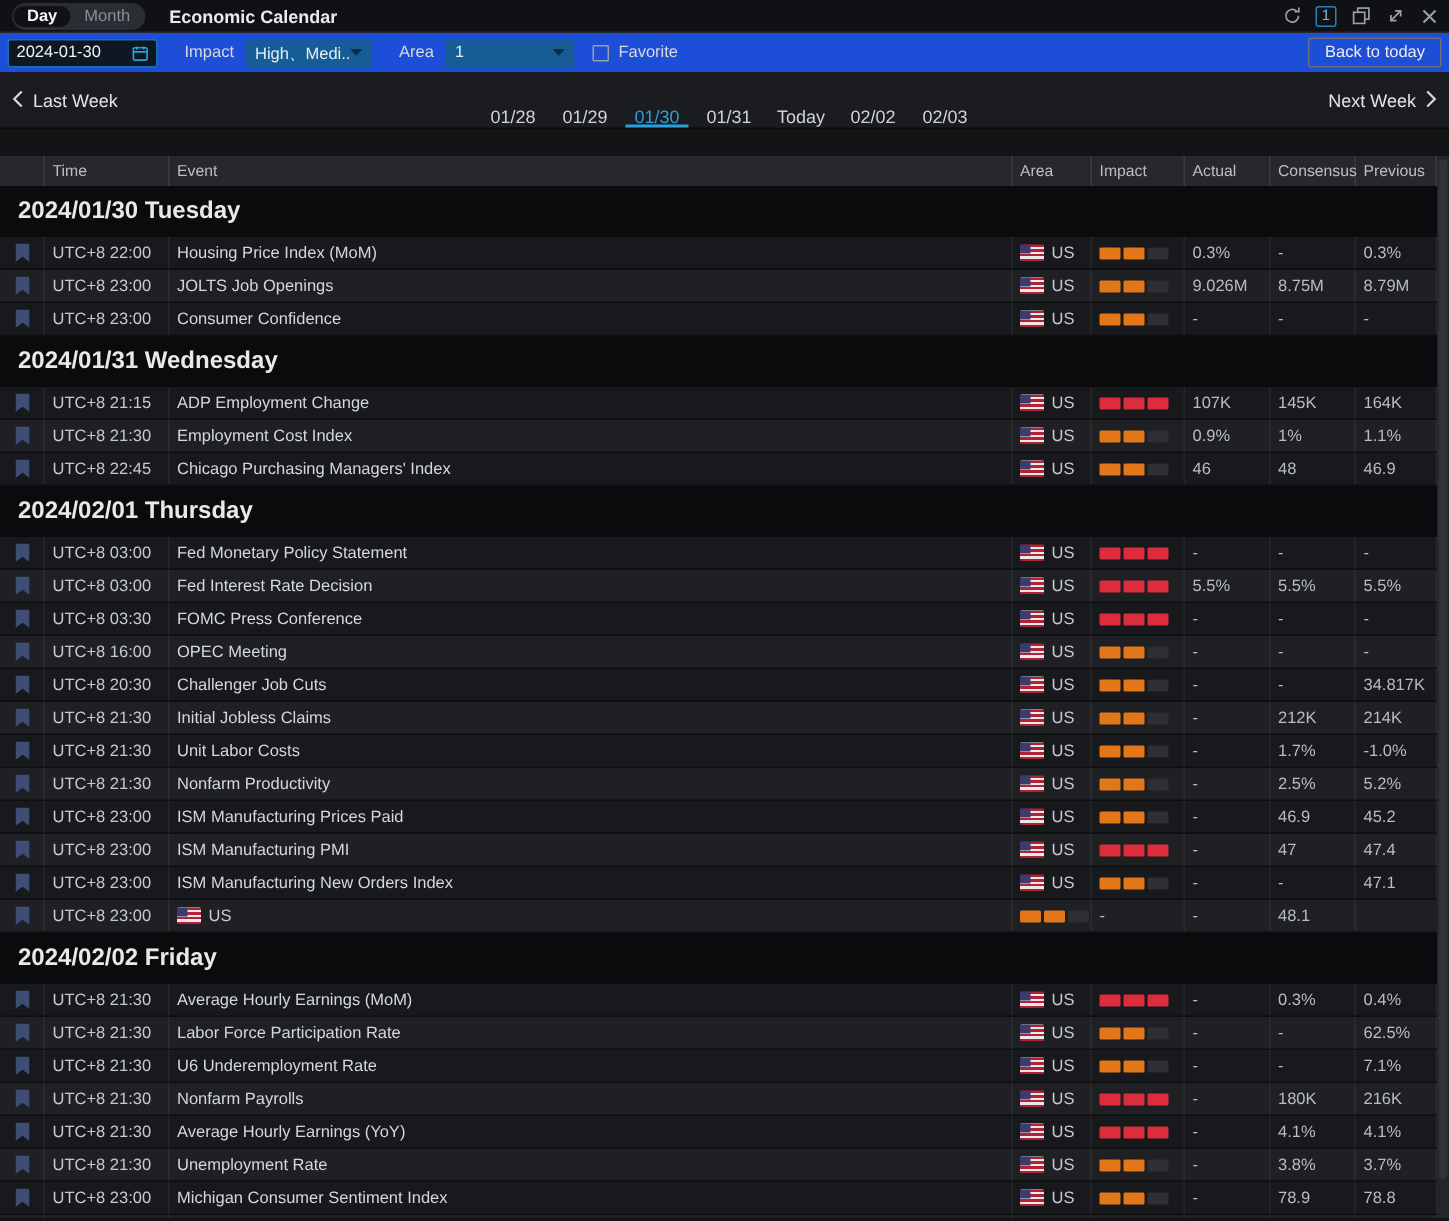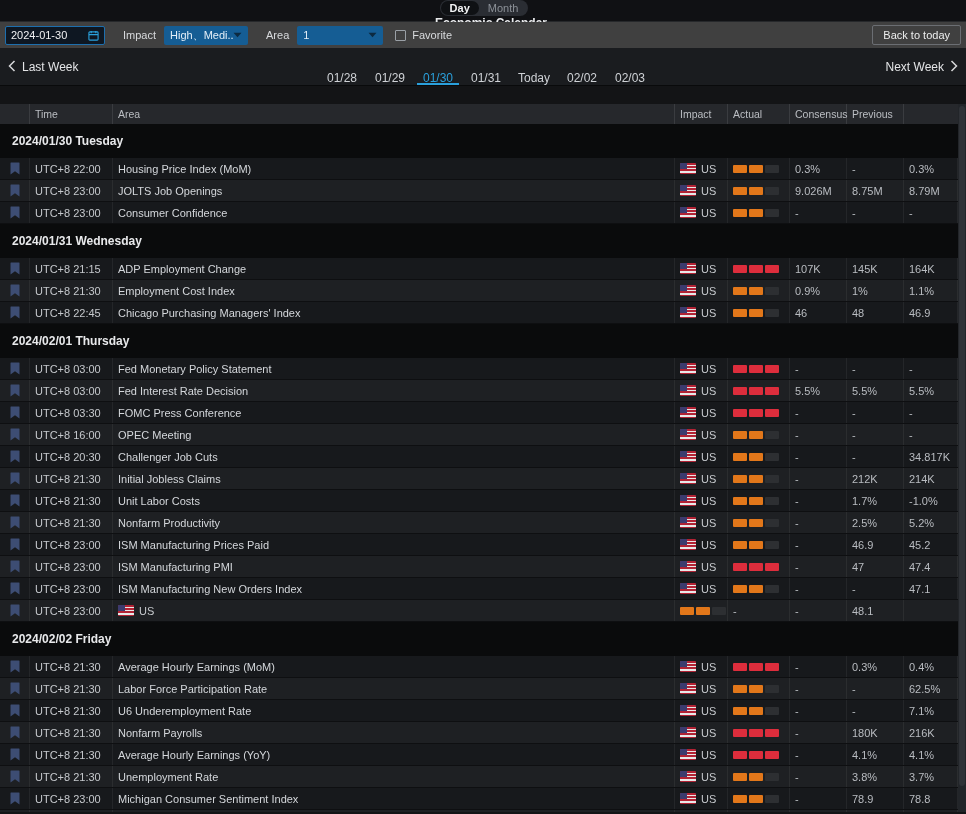--- a/index.html
+++ b/index.html
@@ -4,31 +4,31 @@
 <style>
   :root{
     --accent:#2aa0dc; --control-blue:#155d94; --impact-high:#dd2d3c;
     --impact-med:#e2771a; --impact-none:#2d2f32; --bookmark:#3d4d73;
   }
   *{box-sizing:border-box;margin:0;padding:0;font-family:"Liberation Sans",sans-serif;}
   html,body{background:#131416;}
   #app{position:relative;width:966px;height:814px;background:#131416;overflow:hidden;color:#d4d7db;}
 
   
-  .topbar{height:22px;background:#101114;display:flex;align-items:center;border-bottom:1px solid #26282b;padding:0 6px;flex-direction:column;}
+  .topbar{height:22px;background:#101114;display:flex;align-items:center;border-bottom:1px solid #26282b;padding:0 6px;}
   .seg-pill{display:flex;align-items:center;background:#2a2d33;border-radius:10px;padding:1px;height:18px;margin-left:2px;}
   .seg{font-size:11px;padding:1px 9px;border-radius:9px;color:#8b9097;cursor:pointer;}
   .seg.active{background:#0f1114;color:#f2f3f4;font-weight:bold;}
   .app-title{font-size:12px;font-weight:bold;color:#e9eaec;margin-left:16px;}
   .topbar-icons{margin-left:auto;display:flex;align-items:center;gap:9px;}
   .tb-ico{width:14px;height:14px;display:flex;align-items:center;justify-content:center;color:#9aa0a6;cursor:pointer;}
   .panel-count{width:14px;height:14px;border:1px solid #2e7fb8;color:#7fb7dd;font-size:10px;display:flex;align-items:center;justify-content:center;border-radius:2px;}
 
   
-  .filterbar{height:26px;background:#404040;display:flex;align-items:center;padding:0 5px;position:relative;}
+  .filterbar{height:26px;background:#1d4ed8;display:flex;align-items:center;padding:0 5px;position:relative;}
   .date-input{display:flex;align-items:center;justify-content:space-between;width:100px;height:19px;border:1px solid #1d6fae;background:#0e1722;border-radius:2px;padding:0 5px;cursor:pointer;}
   .date-input .val{font-size:11px;color:#f0f1f2;}
   .flt-label{font-size:11px;color:#d8dadd;margin:0 8px 0 18px;}
   .dropdown{display:flex;align-items:center;justify-content:space-between;height:19px;background:var(--control-blue);border-radius:2px;padding:0 6px;cursor:pointer;}
   .dropdown .val{font-size:11px;color:#e3eef7;white-space:nowrap;overflow:hidden;}
   .dd-impact{width:84px;}
   .dd-area{width:86px;}
   .chk{width:11px;height:11px;border:1px solid #9aa0a6;border-radius:1px;margin:0 6px 0 12px;cursor:pointer;background:transparent;}
   .chk-label{font-size:11px;color:#d8dadd;}
   .back-btn{margin-left:auto;border:1px solid #6b6e73;border-radius:2px;background:transparent;color:#eceded;font-size:11px;padding:3px 10px;cursor:pointer;}
@@ -41,21 +41,21 @@
   .day.active{color:var(--accent);}
   .day.active::after{content:"";position:absolute;bottom:0;left:3px;right:3px;height:2px;background:var(--accent);}
   .wk-next{margin-left:auto;}
 
   
   .tablewrap{position:relative;height:708px;margin-top:18px;}
   .grid{display:grid;grid-template-columns:30px 83px 562px 53px 62px 57px 57px 54px;width:958px;}
   .thead{background:#26282c;height:20px;}
   .th{font-size:10.5px;color:#bbbec3;display:flex;align-items:center;padding-left:5px;border-right:1px solid #3a3c40;}
   .tbody{position:absolute;top:20px;left:0;right:8px;bottom:0;overflow:hidden;}
-  .group-head{height:34px;background:#0a0b0c;display:flex;align-items:center;padding-left:12px;font-size:12px;font-weight:bold;color:#e8e9eb;}
+  .group-head{height:34px;background:#0a0b0c;display:flex;align-items:center;padding-left:12px;font-size:16px;font-weight:bold;color:#e8e9eb;}
   .row{height:22px;border-bottom:1px solid #0e0f11;cursor:default;}
   .row.base{background:#17191c;}
   .row.alt{background:#1e2023;}
   .td{display:flex;align-items:center;padding-left:5px;font-size:11px;border-right:1px solid rgba(255,255,255,0.06);overflow:hidden;white-space:nowrap;}
   .td.bm{justify-content:center;padding-left:0;}
   .td.time{color:#c6c9cd;}
   .td.event{color:#d4d7db;}
   .td.area{gap:5px;color:#c6c9cd;}
   .td.num{color:#b9bcc1;}
   .flag{position:relative;width:16px;height:11px;background:repeating-linear-gradient(180deg,#b22234 0 1.6px,#e8e8e8 1.6px 3.2px);flex:none;border-radius:1px;overflow:hidden;}
@@ -172,20 +172,21 @@
             <path d="M1.5 1 6.5 6l-5 5" fill="none" stroke="#d7d8da" stroke-width="1.5"></path>
           </svg>
       </span>
     </div>
   </div>
 
   <div class="tablewrap">
     <div class="grid thead">
       <div class="th"></div>
       <div class="th">Time</div>
+      <div class="th">Event</div>
       <div class="th">Area</div>
       <div class="th">Impact</div>
       <div class="th">Actual</div>
       <div class="th">Consensus</div>
       <div class="th">Previous</div>
     </div>
     <div class="tbody" id="tbody">
   <div class="group-head">
     <span>2024/01/30 Tuesday</span>
   </div>

